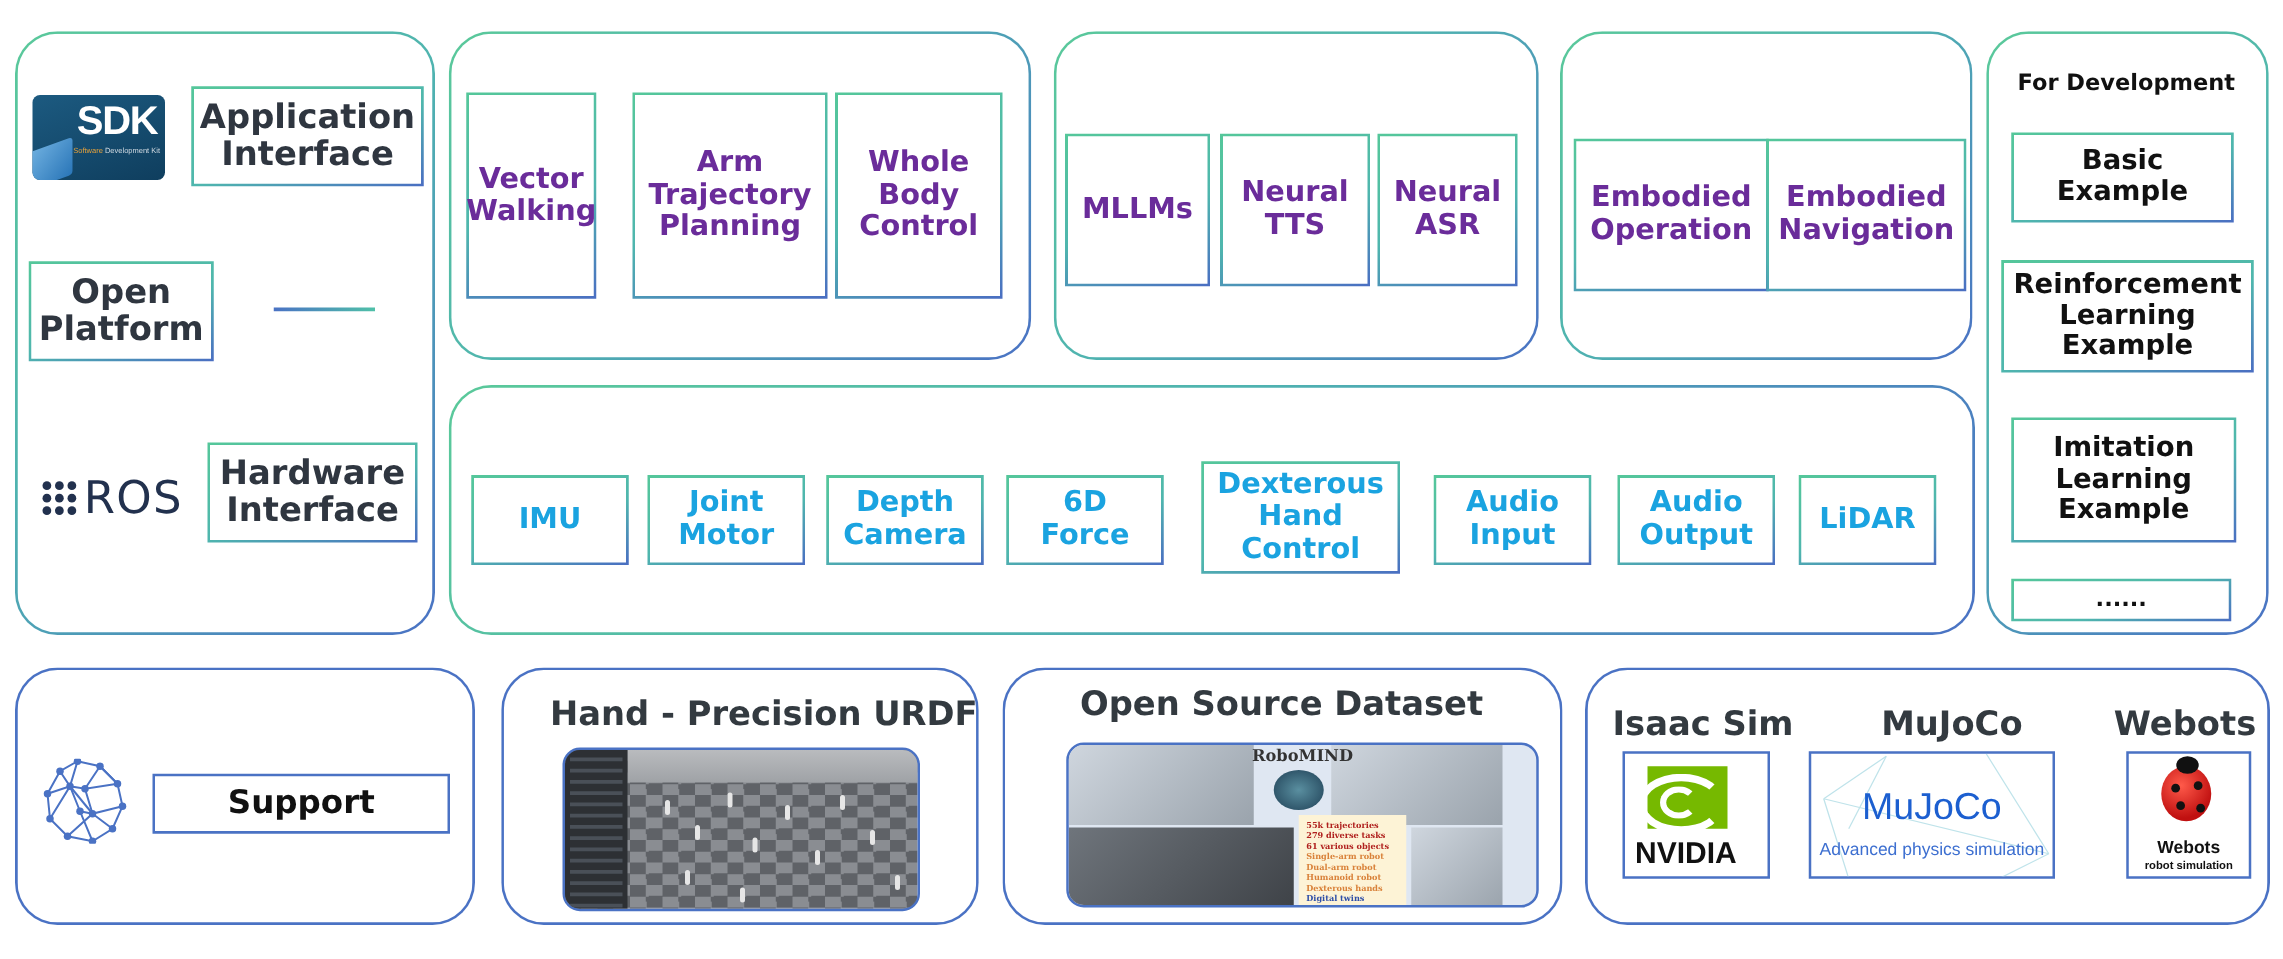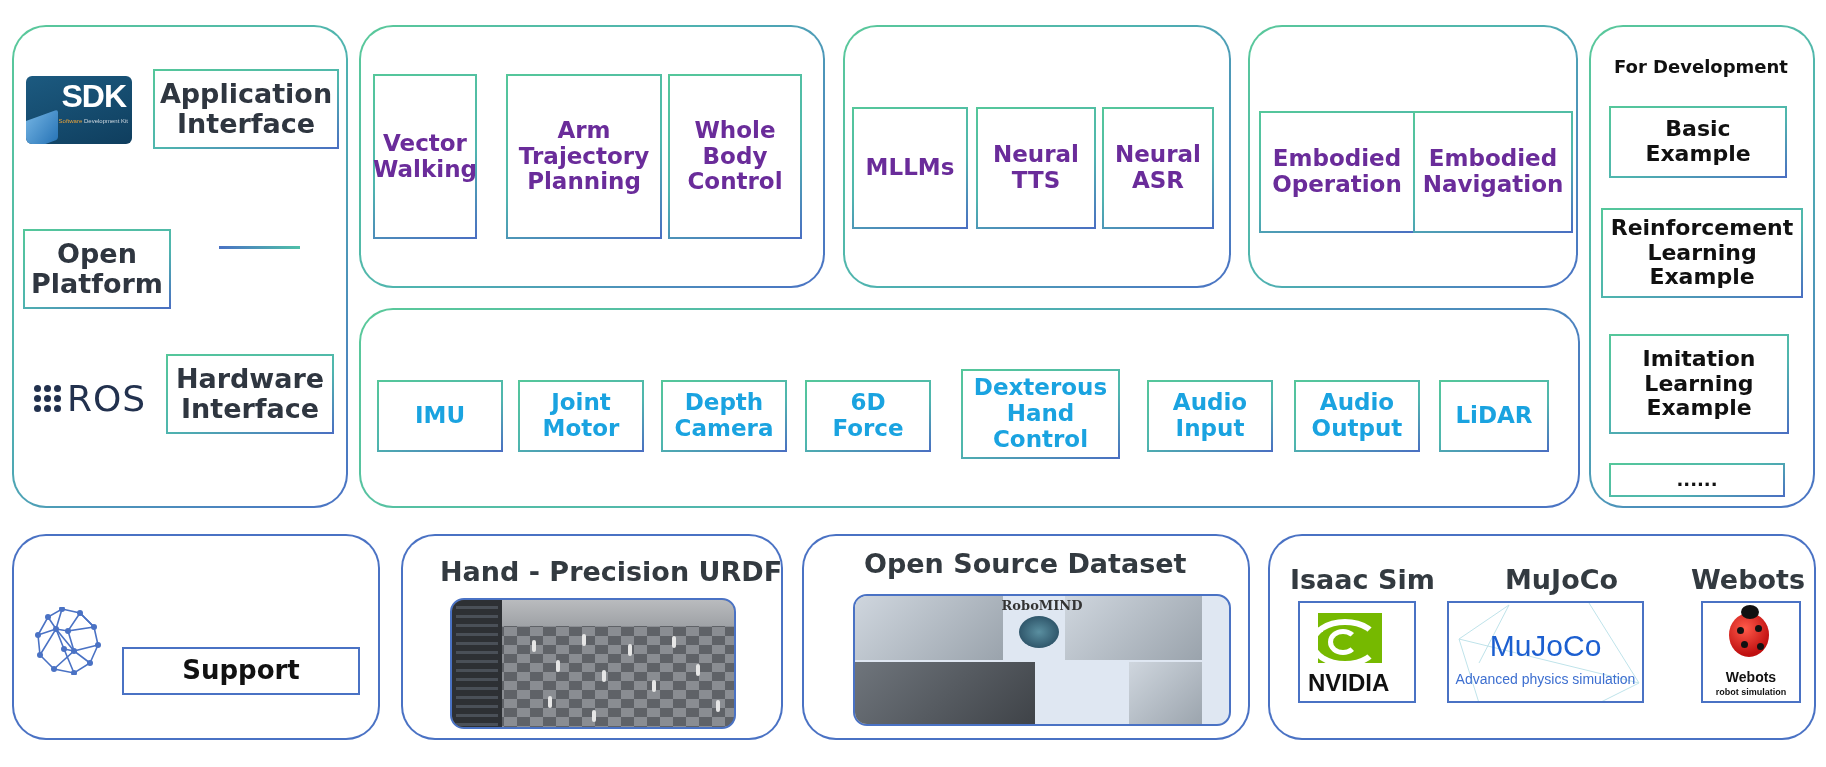--- a/index.html
+++ b/index.html
@@ -31,21 +31,20 @@
     display: flex; align-items: center; justify-content: center;
     text-align: center;
     font-weight: bold;
     line-height: 1.12;
     white-space: pre-line;
   }
   .box.blue {
     background:
       linear-gradient(#fff, #fff) padding-box,
       linear-gradient(#4a72c4, #4a72c4) border-box;
-    margin-top: 28px;
   }
 
   .purple { color: #6a2c9a; font-size: 23px; }
   .cyan   { color: #1aa3e0; font-size: 23px; }
   .dark   { color: #2f3640; font-size: 28px; }
   .black  { color: #111111; font-size: 22px; }
 
   .title {
     position: absolute; font-weight: bold; color: #333a40; font-size: 27px;
     white-space: nowrap;
@@ -107,21 +106,21 @@
 <div class="panel" style="left:12px;top:25px;width:336px;height:483px;"></div>
 
 <div class="sdk-logo">
   <div class="puzzle"></div>
   <div class="sdk-text">SDK</div>
   <div class="sdk-sub"><b>Software</b><span> Development Kit</span></div>
 </div>
 <div class="box dark" style="left:153px;top:69px;width:186px;height:80px;font-size:27px;">Application
 Interface</div>
 
-<div class="box dark" style="left:23px;top:209px;width:148px;height:80px;font-size:27px;margin-top:20px;">Open
+<div class="box dark" style="left:23px;top:209px;width:148px;height:80px;font-size:27px;">Open
 Platform</div>
 <div class="connector"></div>
 
 <div class="ros-logo">
   <div class="ros-dots">
     <span></span>
       <span></span>
       <span></span>
     <span></span>
       <span></span>
@@ -254,20 +253,30 @@
 
 <div class="panel blue" style="left:802px;top:534px;width:448px;height:206px;"></div>
 <div class="title" style="left:864px;top:548px;">Open Source Dataset</div>
 <div class="img-frame dataset-img" style="left:853px;top:594px;width:378px;height:132px;padding-left:16px;">
   <div class="quad" style="left:0;top:0;width:148px;height:64px;"></div>
   <div class="quad" style="left:0;top:66px;width:180px;height:66px;background:linear-gradient(135deg,#6f757c,#3e4247);"></div>
   <div class="quad" style="left:210px;top:0;width:137px;height:64px;"></div>
   <div class="quad" style="left:274px;top:66px;width:73px;height:66px;"></div>
   <div class="robomind">RoboMIND</div>
   <div class="brain"></div>
+  <div class="center-card" id="stats-card">
+      <div style="color: rgb(176, 32, 30);">55k trajectories</div>
+      <div style="color: rgb(176, 32, 30);">279 diverse tasks</div>
+      <div style="color: rgb(176, 32, 30);">61 various objects</div>
+      <div style="color: rgb(217, 130, 58);">Single-arm robot</div>
+      <div style="color: rgb(217, 130, 58);">Dual-arm robot</div>
+      <div style="color: rgb(217, 130, 58);">Humanoid robot</div>
+      <div style="color: rgb(217, 130, 58);">Dexterous hands</div>
+      <div style="color: rgb(47, 79, 168);">Digital twins</div>
+    </div>
 </div>
 
 <div class="panel blue" style="left:1268px;top:534px;width:548px;height:206px;"></div>
 
 <div class="title" style="left:1290px;top:564px;">Isaac Sim</div>
 <div class="logo-box" style="left:1298px;top:601px;width:118px;height:102px;">
   <div class="nvidia-eye"></div>
   <div class="nvidia-text">NVIDIA</div>
 </div>
 

